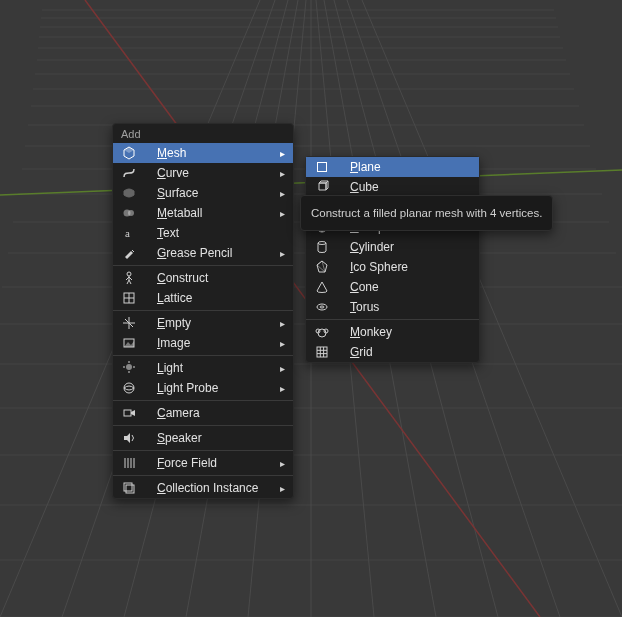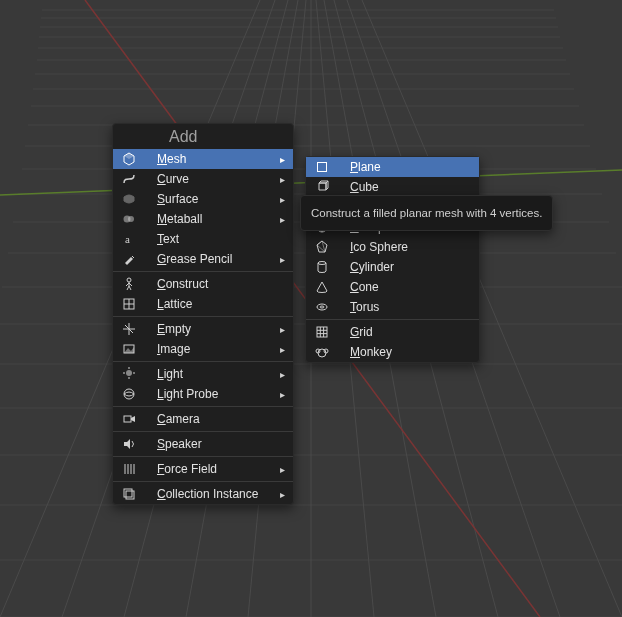--- a/index.html
+++ b/index.html
@@ -29,22 +29,21 @@
   .menu {
     position: absolute;
     background: #1f1f1f;
     border: 1px solid #2a2a2a;
     border-radius: 4px;
     box-shadow: 0 4px 12px rgba(0,0,0,0.5);
   }
   .menu .title {
     color: #a0a0a0;
     padding: 4px 8px 3px 8px;
-    font-size: 16px;
-    margin-left: 48px;
+    font-size: 11px;
   }
   .sep {
     height: 1px;
     background: #3a3a3a;
     margin: 2px 0;
   }
   .item {
     display: flex;
     align-items: center;
     height: 20px;
@@ -372,75 +371,75 @@
               <circle cx="7" cy="7" r="5" fill="none" stroke="#cfcfcf"></circle>
               <ellipse cx="7" cy="7" rx="5" ry="2" fill="none" stroke="#cfcfcf"></ellipse>
               <ellipse cx="7" cy="7" rx="2" ry="5" fill="none" stroke="#cfcfcf"></ellipse>
             </svg>
           </span>
           <span class="label">UV Sphere</span>
         </div>
         <div class="item">
           <span class="icon">
             <svg width="14" height="14" viewBox="0 0 14 14">
-              <polygon points="7,1 12,5 10,12 4,12 2,5" fill="none" stroke="#cfcfcf"></polygon>
-              <polygon points="7,1 10,12 2,5" fill="none" stroke="#cfcfcf" opacity="0.5"></polygon>
-            </svg>
-          </span>
-          <span class="label">Ico Sphere</span>
-        </div>
-        <div class="item">
-          <span class="icon">
-            <svg width="14" height="14" viewBox="0 0 14 14">
               <ellipse cx="7" cy="3" rx="4" ry="1.5" fill="none" stroke="#cfcfcf"></ellipse>
               <line x1="3" y1="3" x2="3" y2="11" stroke="#cfcfcf"></line>
               <line x1="11" y1="3" x2="11" y2="11" stroke="#cfcfcf"></line>
               <path d="M3,11 A4,1.5 0 0 0 11,11" fill="none" stroke="#cfcfcf"></path>
             </svg>
           </span>
           <span class="label">Cylinder</span>
         </div>
         <div class="item">
           <span class="icon">
             <svg width="14" height="14" viewBox="0 0 14 14">
+              <polygon points="7,1 12,5 10,12 4,12 2,5" fill="none" stroke="#cfcfcf"></polygon>
+              <polygon points="7,1 10,12 2,5" fill="none" stroke="#cfcfcf" opacity="0.5"></polygon>
+            </svg>
+          </span>
+          <span class="label">Ico Sphere</span>
+        </div>
+        <div class="item">
+          <span class="icon">
+            <svg width="14" height="14" viewBox="0 0 14 14">
               <path d="M7,2 L12,11 A5,1.5 0 0 1 2,11 Z" fill="none" stroke="#cfcfcf"></path>
             </svg>
           </span>
           <span class="label">Cone</span>
         </div>
         <div class="item">
           <span class="icon">
             <svg width="14" height="14" viewBox="0 0 14 14">
               <ellipse cx="7" cy="7" rx="5" ry="3" fill="none" stroke="#cfcfcf"></ellipse>
               <ellipse cx="7" cy="7" rx="2" ry="1" fill="none" stroke="#cfcfcf"></ellipse>
             </svg>
           </span>
           <span class="label">Torus</span>
         </div>
         <div class="sep"></div>
+        <div class="item">
+          <span class="icon">
+            <svg width="14" height="14" viewBox="0 0 14 14">
+              <circle cx="7" cy="8" r="4" fill="none" stroke="#cfcfcf"></circle>
+              <circle cx="3" cy="6" r="2" fill="none" stroke="#cfcfcf"></circle>
+              <circle cx="11" cy="6" r="2" fill="none" stroke="#cfcfcf"></circle>
+            </svg>
+          </span>
+          <span class="label">Monkey</span>
+        </div>
         <div class="item">
           <span class="icon">
             <svg width="14" height="14" viewBox="0 0 14 14">
               <rect x="2" y="2" width="10" height="10" fill="none" stroke="#cfcfcf"></rect>
               <line x1="2" y1="5.3" x2="12" y2="5.3" stroke="#cfcfcf"></line>
               <line x1="2" y1="8.6" x2="12" y2="8.6" stroke="#cfcfcf"></line>
               <line x1="5.3" y1="2" x2="5.3" y2="12" stroke="#cfcfcf"></line>
               <line x1="8.6" y1="2" x2="8.6" y2="12" stroke="#cfcfcf"></line>
             </svg>
           </span>
           <span class="label">Grid</span>
         </div>
-        <div class="item">
-          <span class="icon">
-            <svg width="14" height="14" viewBox="0 0 14 14">
-              <circle cx="7" cy="8" r="4" fill="none" stroke="#cfcfcf"></circle>
-              <circle cx="3" cy="6" r="2" fill="none" stroke="#cfcfcf"></circle>
-              <circle cx="11" cy="6" r="2" fill="none" stroke="#cfcfcf"></circle>
-            </svg>
-          </span>
-          <span class="label">Monkey</span>
-        </div>
       </div>
   </div>
 
   <div class="tooltip">Construct a filled planar mesh with 4 vertices.</div>
 
 </div>
 
 </body></html>

